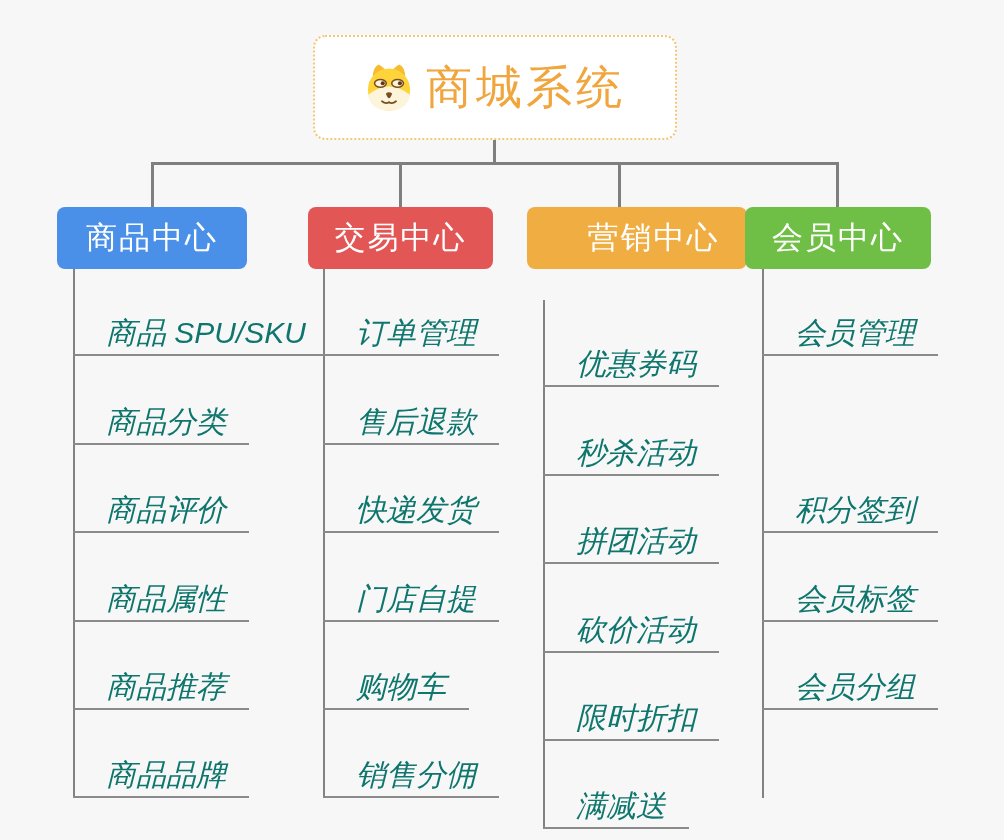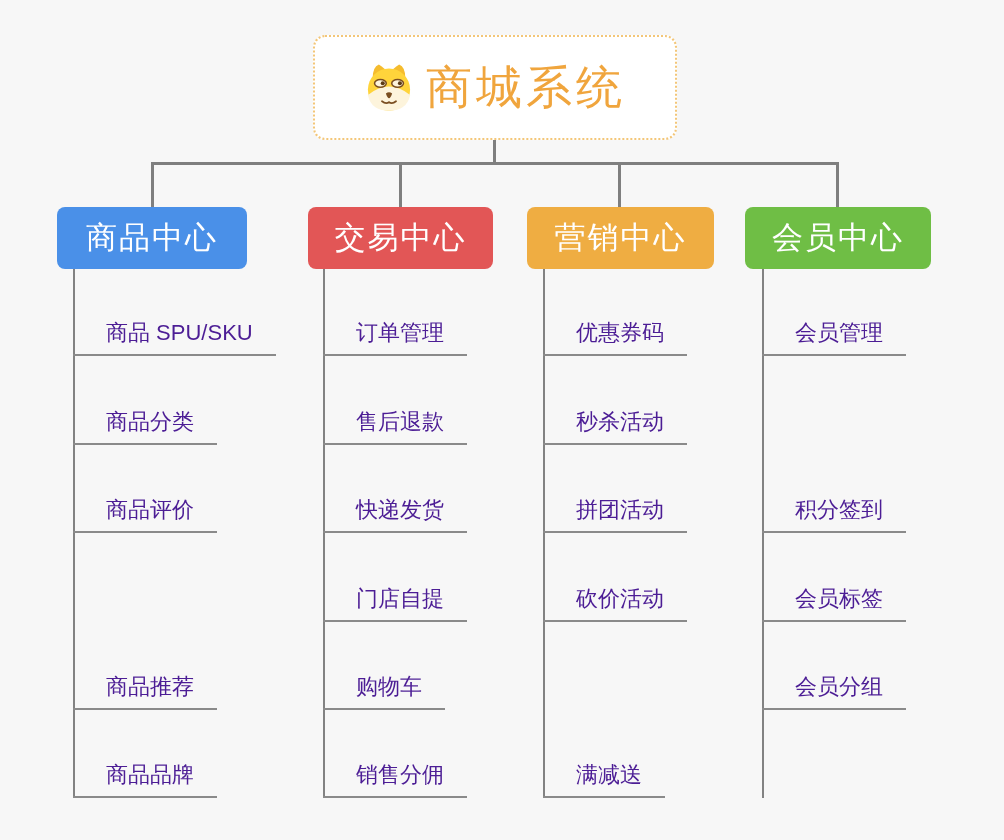--- a/index.html
+++ b/index.html
@@ -54,36 +54,37 @@
   }
   .b1 { left: 57px;  width: 190px; }
   .b2 { left: 308px; width: 185px; }
   .b3 { left: 527px; width: 187px; }
   .b4 { left: 745px; width: 186px; }
 
   
   .column { position: absolute; top: 269px; width: 240px; height: 531px; }
   .c1 { left: 73px; }
   .c2 { left: 323px; }
-  .c3 { left: 543px; }
+  .c3 { left: 543px; margin-top: 31px; }
   .c4 { left: 762px; }
   .trunk {
     position: absolute; left: 0; top: 0;
     width: 2px; height: 529px;
     background: #828282;
   }
   .leaf {
     position: absolute; left: 0;
     white-space: nowrap;
     line-height: 26px;
     padding: 0 23px 8px 33px;
     border-bottom: 2px solid #8a8a8a;
-    font-size: 22px;
-    color: #4c1d95;
+    font-size: 30px;
+    color: #0f766e;
     cursor: pointer;
+    font-style: italic;
   }
   .leaf-1 { top: 51px; }
   .leaf-2 { top: 140px; }
   .leaf-3 { top: 228px; }
   .leaf-4 { top: 317px; }
   .leaf-5 { top: 405px; }
   .leaf-6 { top: 493px; }
 </style>
 </head>
 <body>
@@ -110,48 +111,50 @@
         <circle cx="46" cy="26" r="2.6" fill="#5C3A16"></circle>
         <path d="M28 39 Q32 36 36 39 Q34 45 32 45 Q30 45 28 39 Z" fill="#7A4E21"></path>
         <path d="M23 49 Q28 53 32 50 Q36 53 41 49" fill="none" stroke="#7A4E21" stroke-width="2.2" stroke-linecap="round"></path>
       </svg>
     </span>
     <span class="root-title" style="color: rgb(240, 165, 61);">商城系统</span>
   </div>
 
   <div class="branch-node b1" style="background-color: rgb(74, 144, 232);">商品中心</div>
   <div class="branch-node b2" style="background-color: rgb(226, 86, 86); border-radius: 8px;">交易中心</div>
-  <div class="branch-node b3" style="background-color: rgb(239, 173, 66);">营销中心</div>
+  <div class="branch-node b3" style="background-color: rgb(239, 173, 66); padding-left: 33px;">营销中心</div>
   <div class="branch-node b4" style="background-color: rgb(111, 190, 69);">会员中心</div>
 
   <div class="column c1">
     <div class="trunk"></div>
     <div class="leaf leaf-1">商品 SPU/SKU</div>
     <div class="leaf leaf-2">商品分类</div>
     <div class="leaf leaf-3">商品评价</div>
+    <div class="leaf leaf-4">商品属性</div>
     <div class="leaf leaf-5">商品推荐</div>
     <div class="leaf leaf-6">商品品牌</div>
   </div>
 
   <div class="column c2">
     <div class="trunk"></div>
     <div class="leaf leaf-1">订单管理</div>
     <div class="leaf leaf-2">售后退款</div>
     <div class="leaf leaf-3">快递发货</div>
     <div class="leaf leaf-4">门店自提</div>
     <div class="leaf leaf-5">购物车</div>
     <div class="leaf leaf-6">销售分佣</div>
   </div>
 
   <div class="column c3">
     <div class="trunk"></div>
     <div class="leaf leaf-1">优惠券码</div>
     <div class="leaf leaf-2">秒杀活动</div>
     <div class="leaf leaf-3">拼团活动</div>
     <div class="leaf leaf-4">砍价活动</div>
+    <div class="leaf leaf-5">限时折扣</div>
     <div class="leaf leaf-6">满减送</div>
   </div>
 
   <div class="column c4">
     <div class="trunk"></div>
     <div class="leaf leaf-1">会员管理</div>
     <div class="leaf leaf-3">积分签到</div>
     <div class="leaf leaf-4">会员标签</div>
     <div class="leaf leaf-5">会员分组</div>
   </div>

